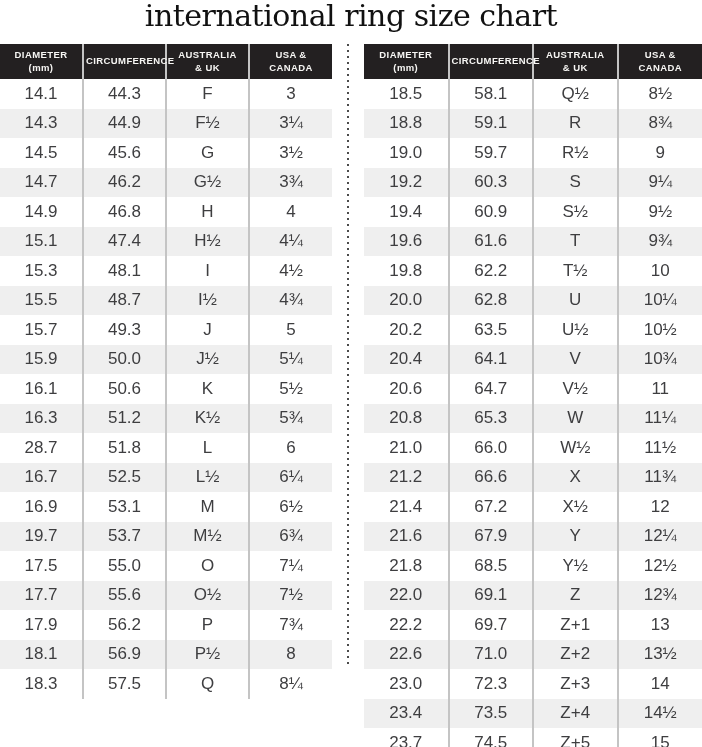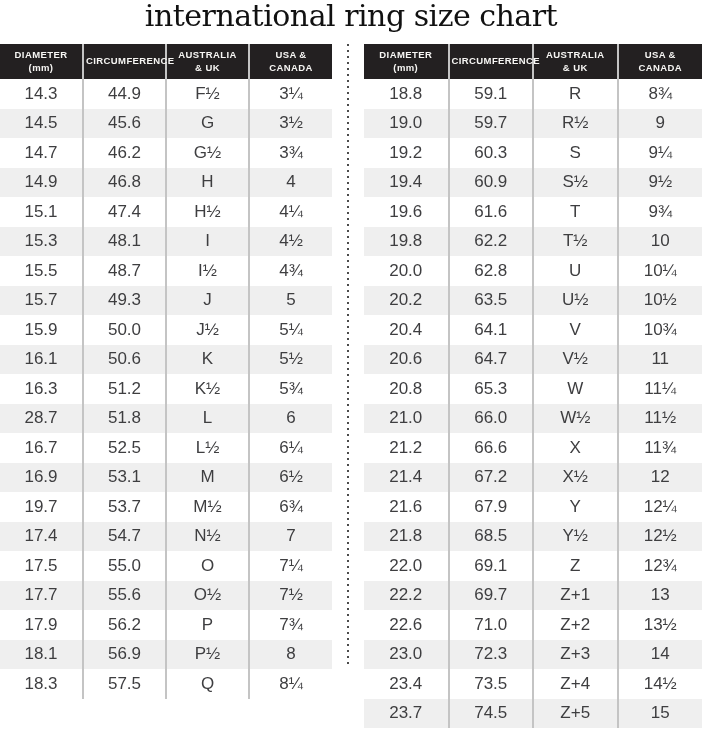--- a/index.html
+++ b/index.html
@@ -100,20 +100,26 @@
             <span>&amp; UK</span>
           </th>
           <th>
             <span>USA &amp;</span>
             <span>CANADA</span>
           </th>
         </tr>
       </thead>
       <tbody>
           <tr>
+            <td>14.1</td>
+            <td>44.3</td>
+            <td>F</td>
+            <td>3</td>
+          </tr>
+          <tr>
             <td>14.3</td>
             <td>44.9</td>
             <td>F½</td>
             <td>3¼</td>
           </tr>
           <tr>
             <td>14.5</td>
             <td>45.6</td>
             <td>G</td>
             <td>3½</td>
@@ -190,26 +196,20 @@
             <td>M</td>
             <td>6½</td>
           </tr>
           <tr>
             <td>19.7</td>
             <td>53.7</td>
             <td>M½</td>
             <td>6¾</td>
           </tr>
           <tr>
-            <td>17.4</td>
-            <td>54.7</td>
-            <td>N½</td>
-            <td>7</td>
-          </tr>
-          <tr>
             <td>17.5</td>
             <td>55.0</td>
             <td>O</td>
             <td>7¼</td>
           </tr>
           <tr>
             <td>17.7</td>
             <td>55.6</td>
             <td>O½</td>
             <td>7½</td>
@@ -256,20 +256,26 @@
             <span>&amp; UK</span>
           </th>
           <th>
             <span>USA &amp;</span>
             <span>CANADA</span>
           </th>
         </tr>
       </thead>
       <tbody>
           <tr>
+            <td>18.5</td>
+            <td>58.1</td>
+            <td>Q½</td>
+            <td>8½</td>
+          </tr>
+          <tr>
             <td>18.8</td>
             <td>59.1</td>
             <td>R</td>
             <td>8¾</td>
           </tr>
           <tr>
             <td>19.0</td>
             <td>59.7</td>
             <td>R½</td>
             <td>9</td>

